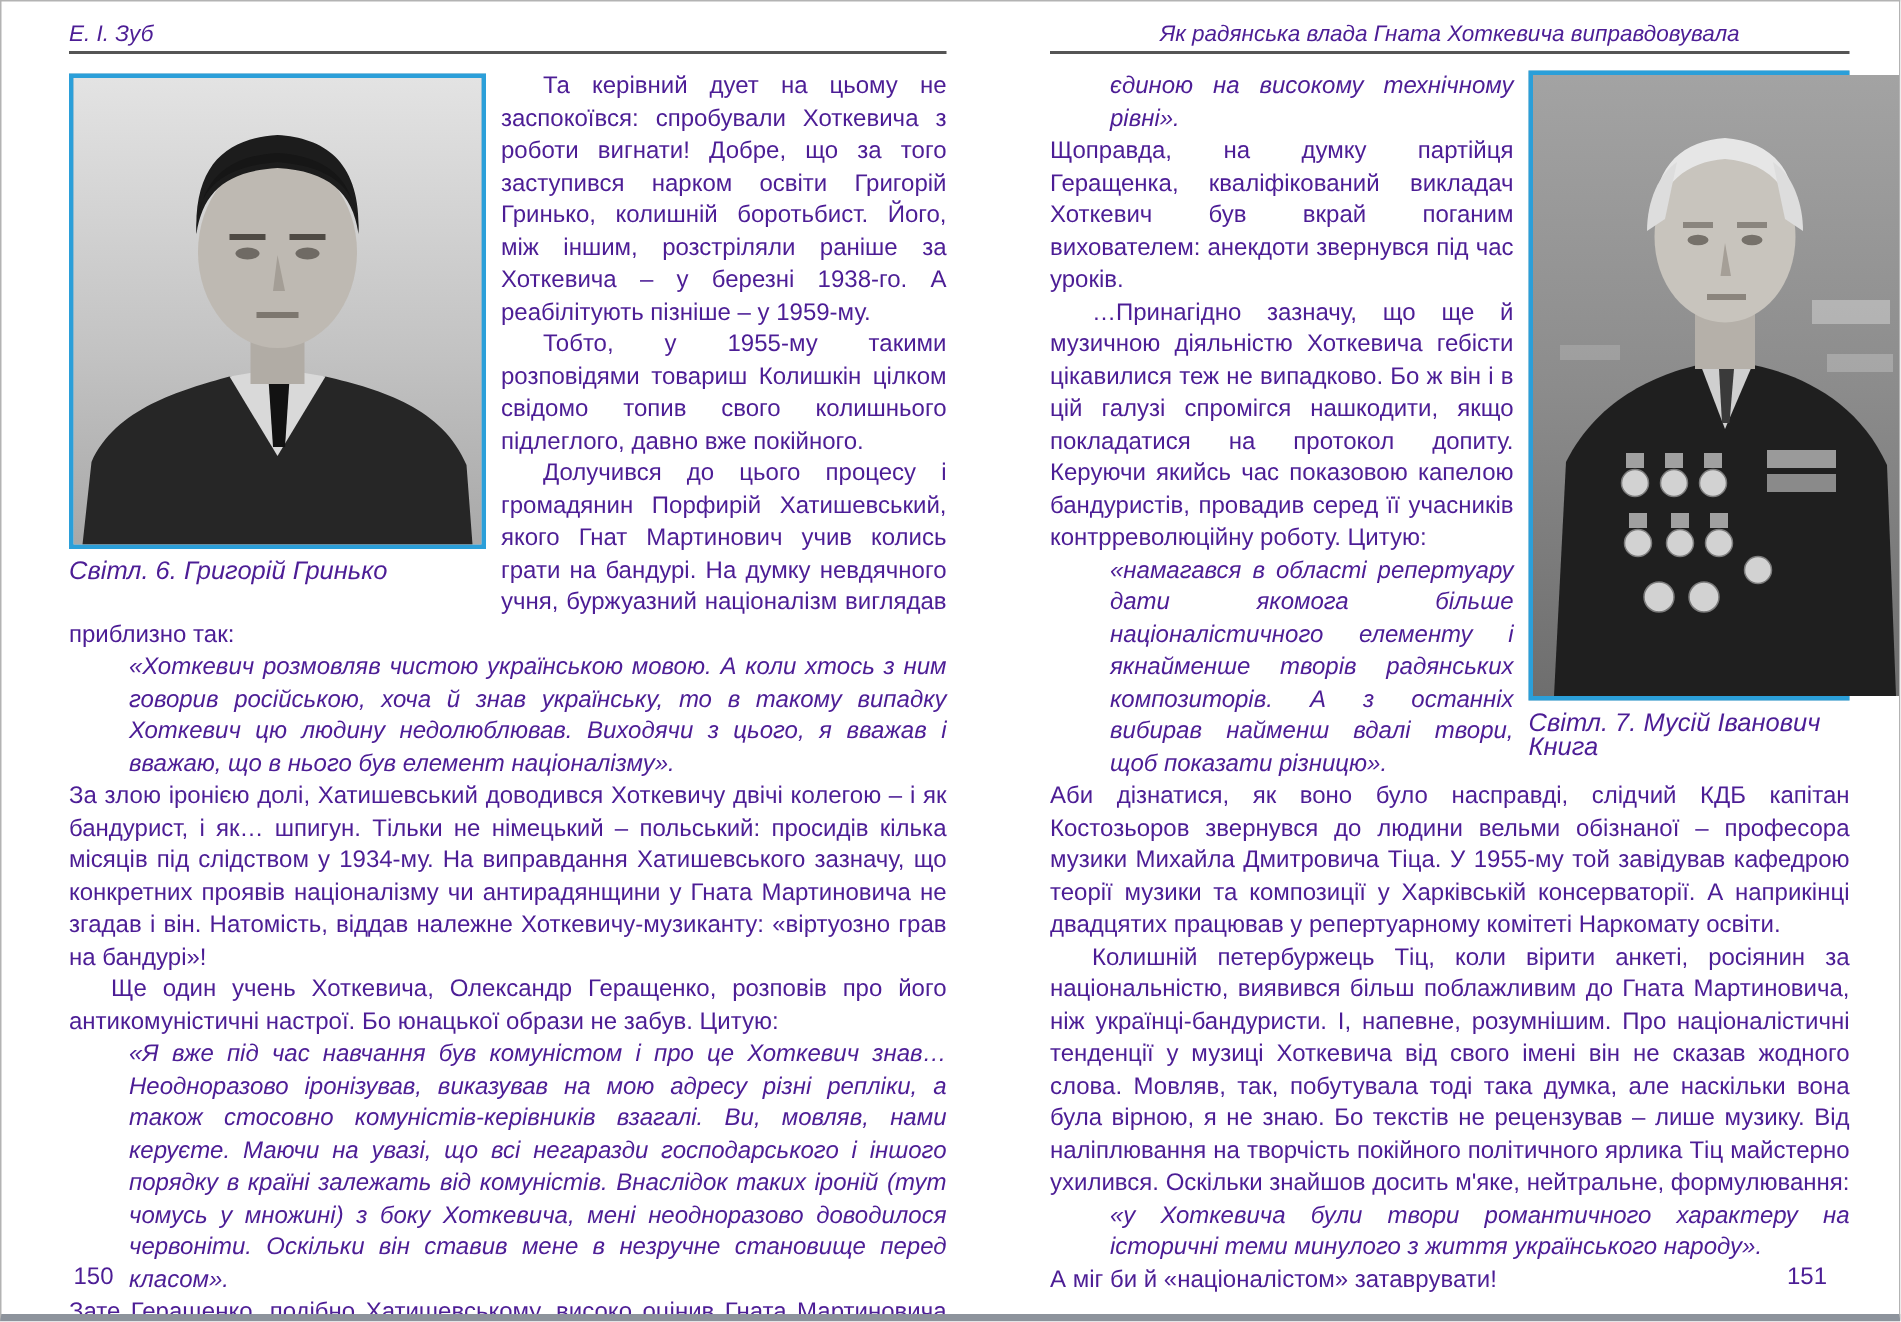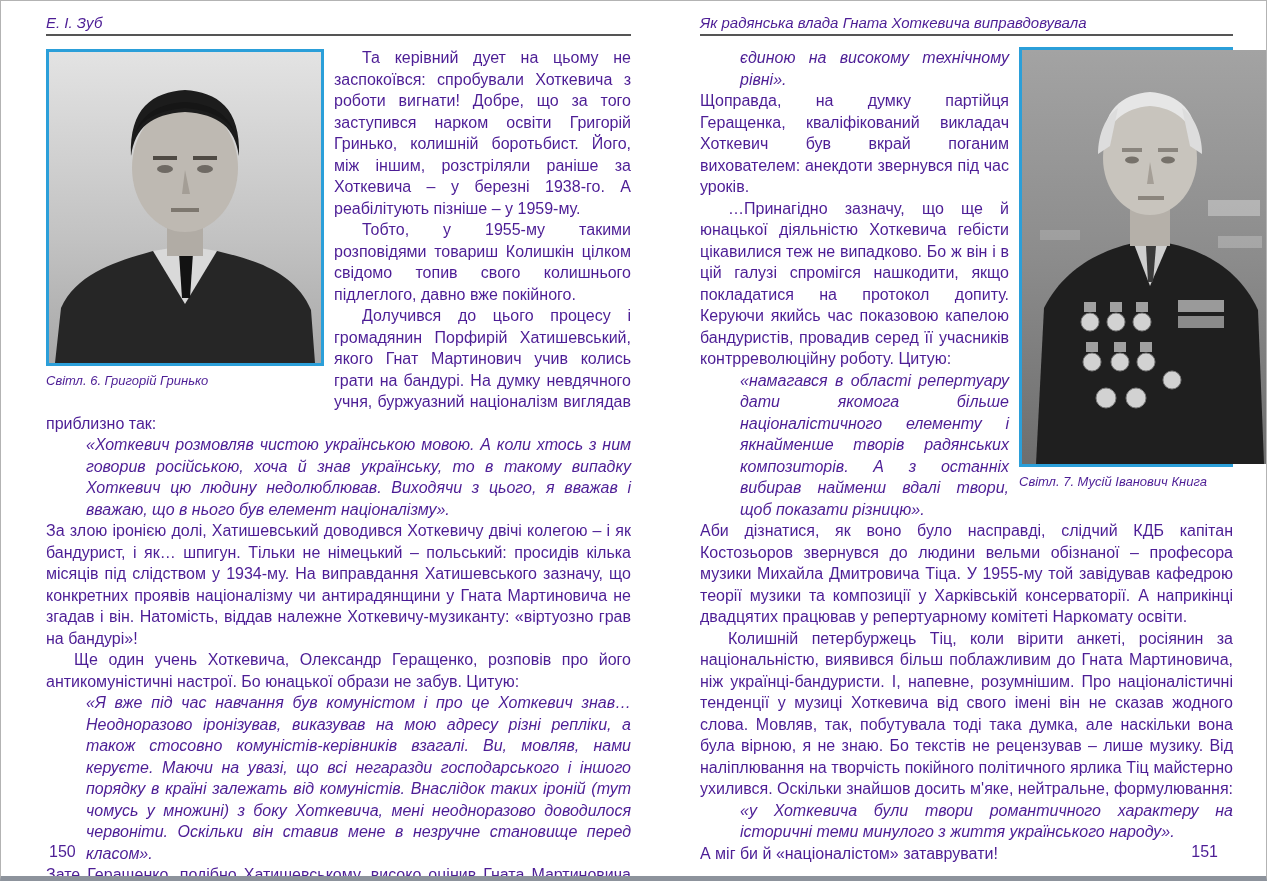--- a/index.html
+++ b/index.html
@@ -17,37 +17,37 @@
   .page { position:absolute; top:0; }
   .page-left  { left:45px;  width:585px; }
   .page-right { left:699px; width:533px; }
 
   .running-head {
     font-style:italic;
     font-size:15px;
     padding-top:13px;
     white-space:nowrap;
   }
-  .page-right .running-head { text-align:left; }
+  .page-right .running-head { text-align:center; }
   .head-rule { border-bottom:2px solid #555555; margin-top:3px; }
 
   .page-body {
     margin-top:11px;
     font-size:16px;
     line-height:21.5px;
     text-align:justify;
   }
 
   figure.photo { margin:0; }
   figure.photo-left  { float:left;  width:278px; margin:2px 10px 6px 0; }
   figure.photo-right { float:right; width:214px; margin:0 0 5px 10px; }
   .photo-frame { border:3px solid #2b9fd9; font-size:0; line-height:0; background:#c9c9c9; }
   figcaption {
     font-style:italic;
-    font-size:13px;
+    font-size:17px;
     line-height:16px;
     margin-top:7px;
     text-align:left;
   }
 
   .para { margin:0; }
   .para.normal   { text-indent:28px; }
   .para.noindent { text-indent:0; }
   .para.quote    { margin-left:40px; font-style:italic; }
 
@@ -172,21 +172,21 @@
               <circle cx="114" cy="348" r="10"></circle>
               <circle cx="150" cy="330" r="9"></circle>
             </g>
           </svg>
         </div>
         <figcaption>Світл. 7. Мусій Іванович Книга</figcaption>
       </figure>
       <div>
           <p class="para quote">єдиною на високому технічному рівні».</p>
           <p class="para noindent">Щоправда, на думку партійця Геращенка, кваліфікований викладач Хоткевич був вкрай поганим вихователем: анекдоти звернувся під час уроків.</p>
-          <p class="para normal">…Принагідно зазначу, що ще й юнацької діяльністю Хоткевича гебісти цікавилися теж не випадково. Бо ж він і в цій галузі спромігся нашкодити, якщо покладатися на протокол допиту. Керуючи якийсь час показовою капелою бандуристів, провадив серед її учасників контрреволюційну роботу. Цитую:</p>
+          <p class="para normal">…Принагідно зазначу, що ще й музичною діяльністю Хоткевича гебісти цікавилися теж не випадково. Бо ж він і в цій галузі спромігся нашкодити, якщо покладатися на протокол допиту. Керуючи якийсь час показовою капелою бандуристів, провадив серед її учасників контрреволюційну роботу. Цитую:</p>
           <p class="para quote">«намагався в області репертуару дати якомога більше націоналістичного елементу і якнайменше творів радянських композиторів. А з останніх вибирав найменш вдалі твори, щоб показати різницю».</p>
           <p class="para noindent">Аби дізнатися, як воно було насправді, слідчий КДБ капітан Костозьоров звернувся до людини вельми обізнаної – професора музики Михайла Дмитровича Тіца. У 1955-му той завідував кафедрою теорії музики та композиції у Харківській консерваторії. А наприкінці двадцятих працював у репертуарному комітеті Наркомату освіти.</p>
           <p class="para normal">Колишній петербуржець Тіц, коли вірити анкеті, росіянин за національністю, виявився більш поблажливим до Гната Мартиновича, ніж українці-бандуристи. І, напевне, розумнішим. Про націоналістичні тенденції у музиці Хоткевича від свого імені він не сказав жодного слова. Мовляв, так, побутувала тоді така думка, але наскільки вона була вірною, я не знаю. Бо текстів не рецензував – лише музику. Від наліплювання на творчість покійного політичного ярлика Тіц майстерно ухилився. Оскільки знайшов досить м'яке, нейтральне, формулювання:</p>
           <p class="para quote">«у Хоткевича були твори романтичного характеру на історичні теми минулого з життя українського народу».</p>
           <p class="para noindent">А міг би й «націоналістом» затаврувати!</p>
         </div>
     </div>
   </div>
 
   <div class="page-number pn-left">150</div>

